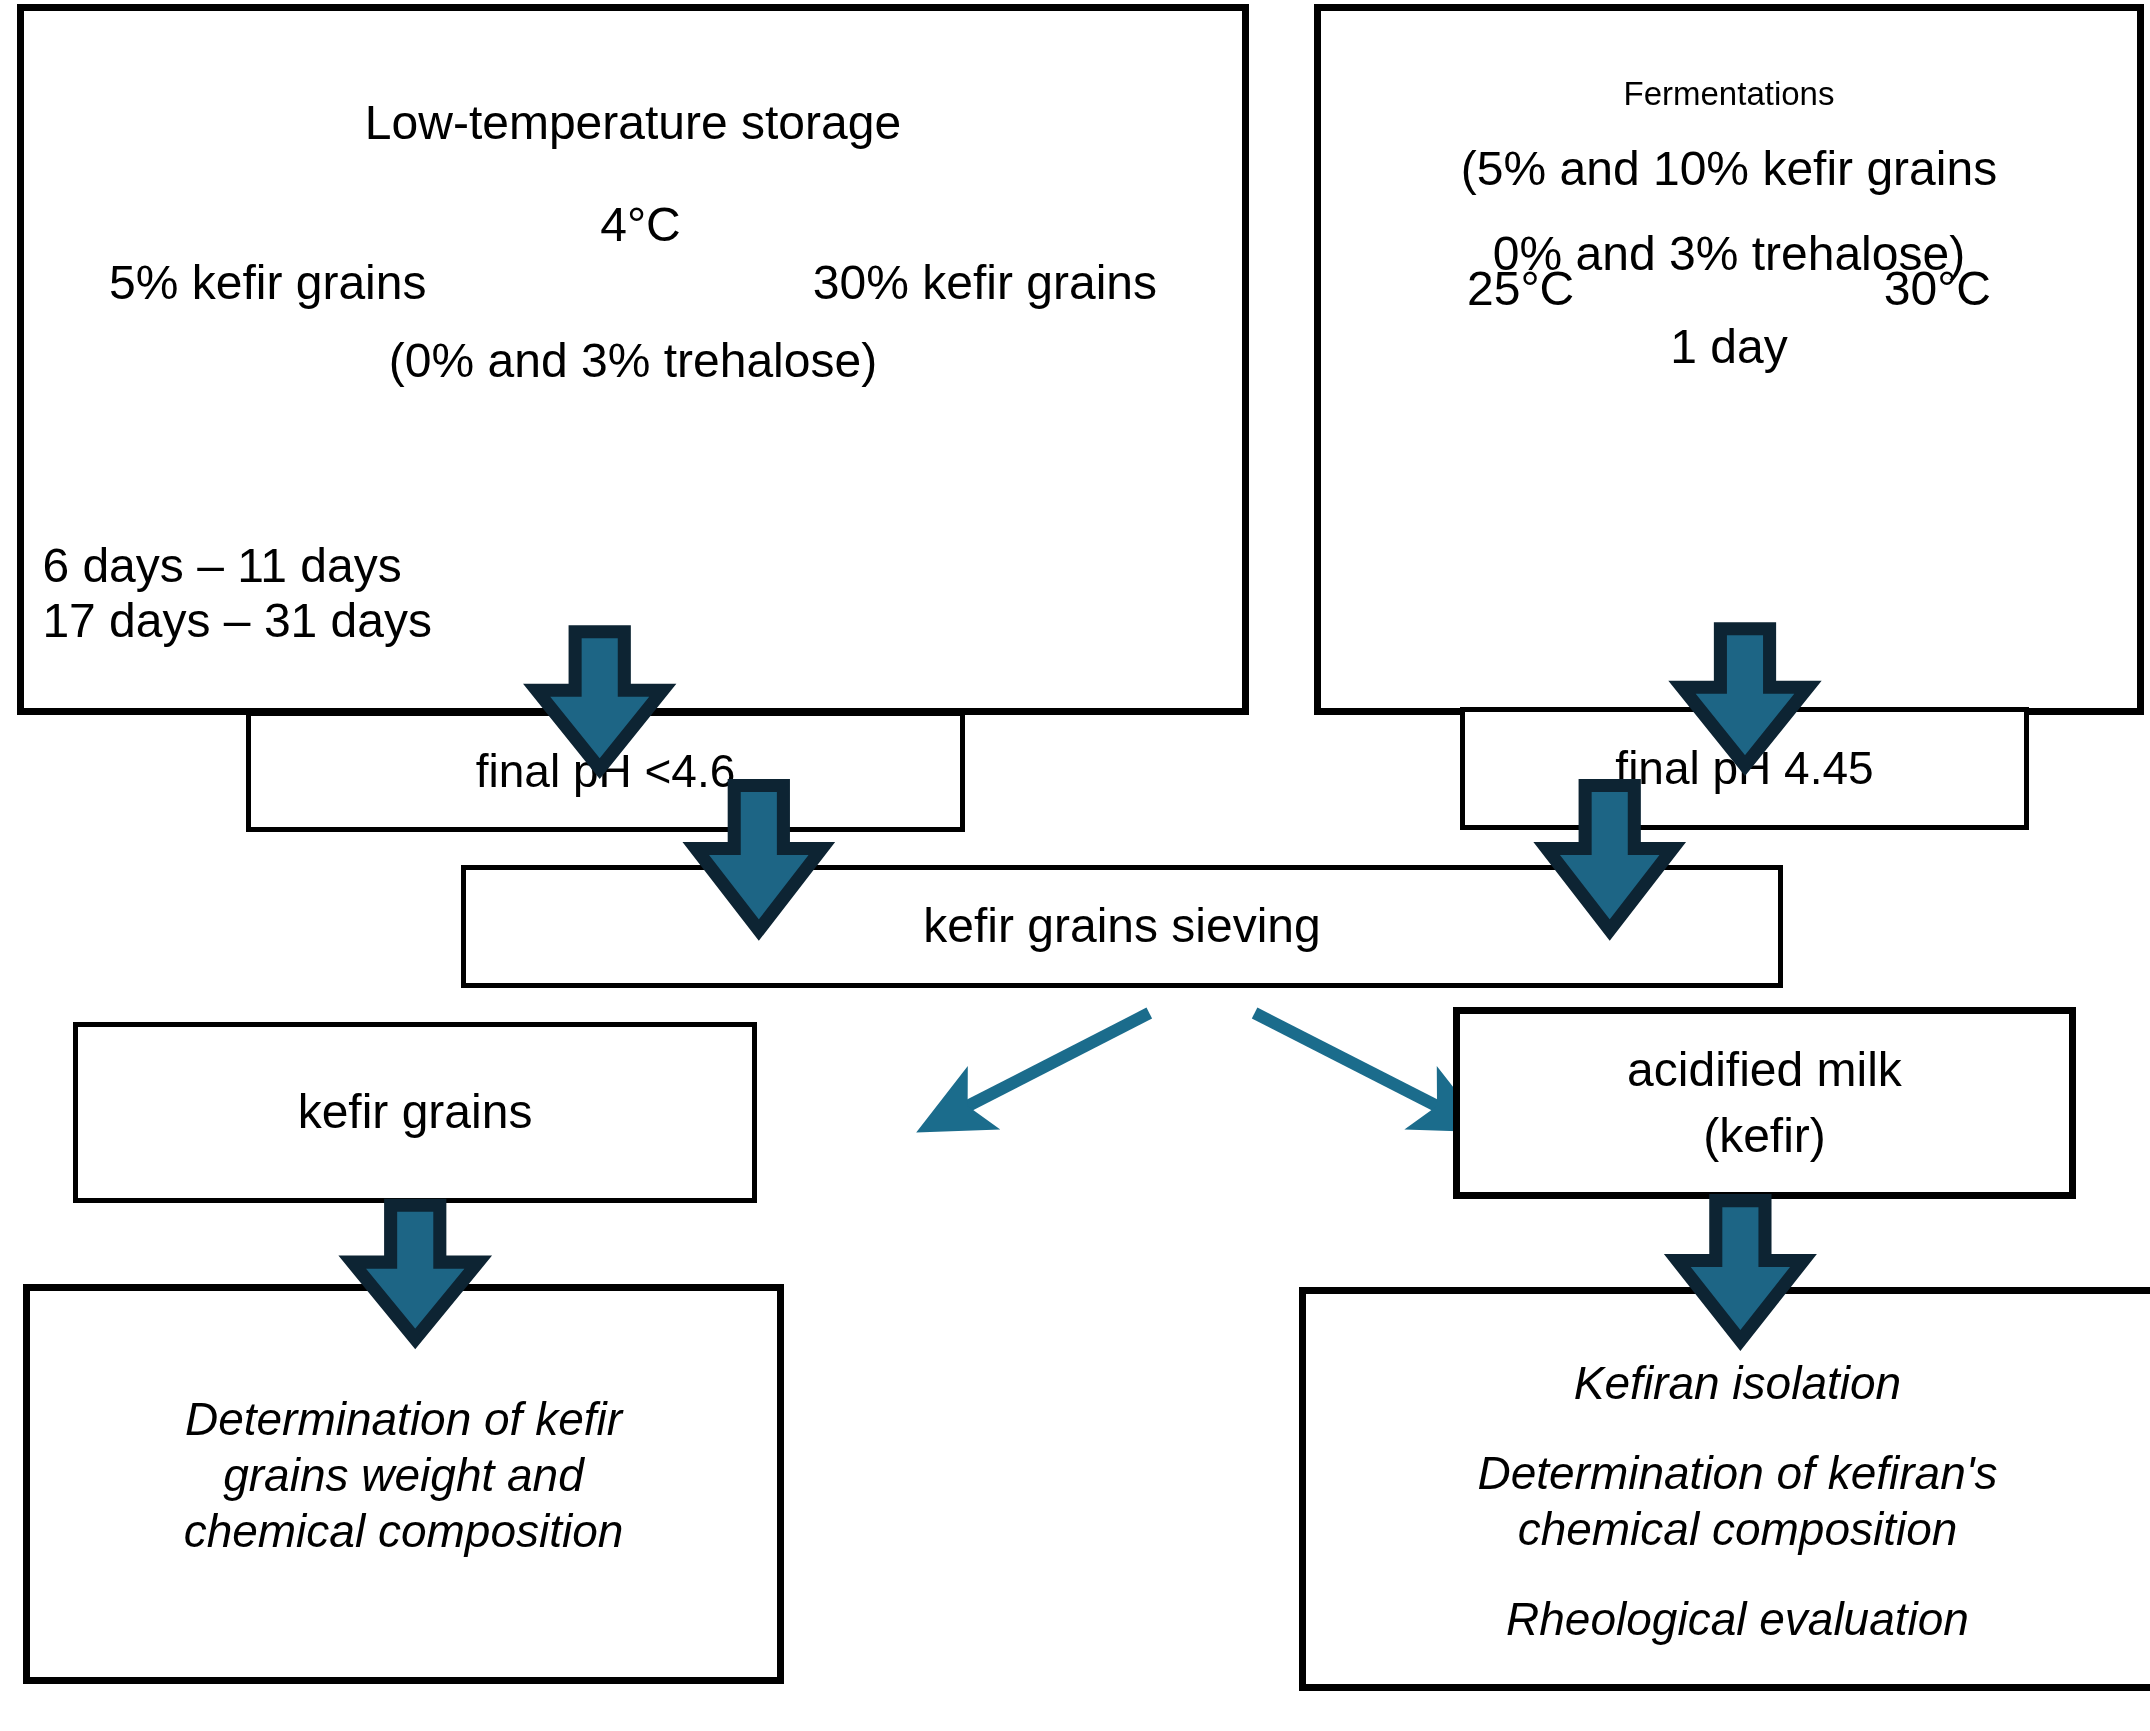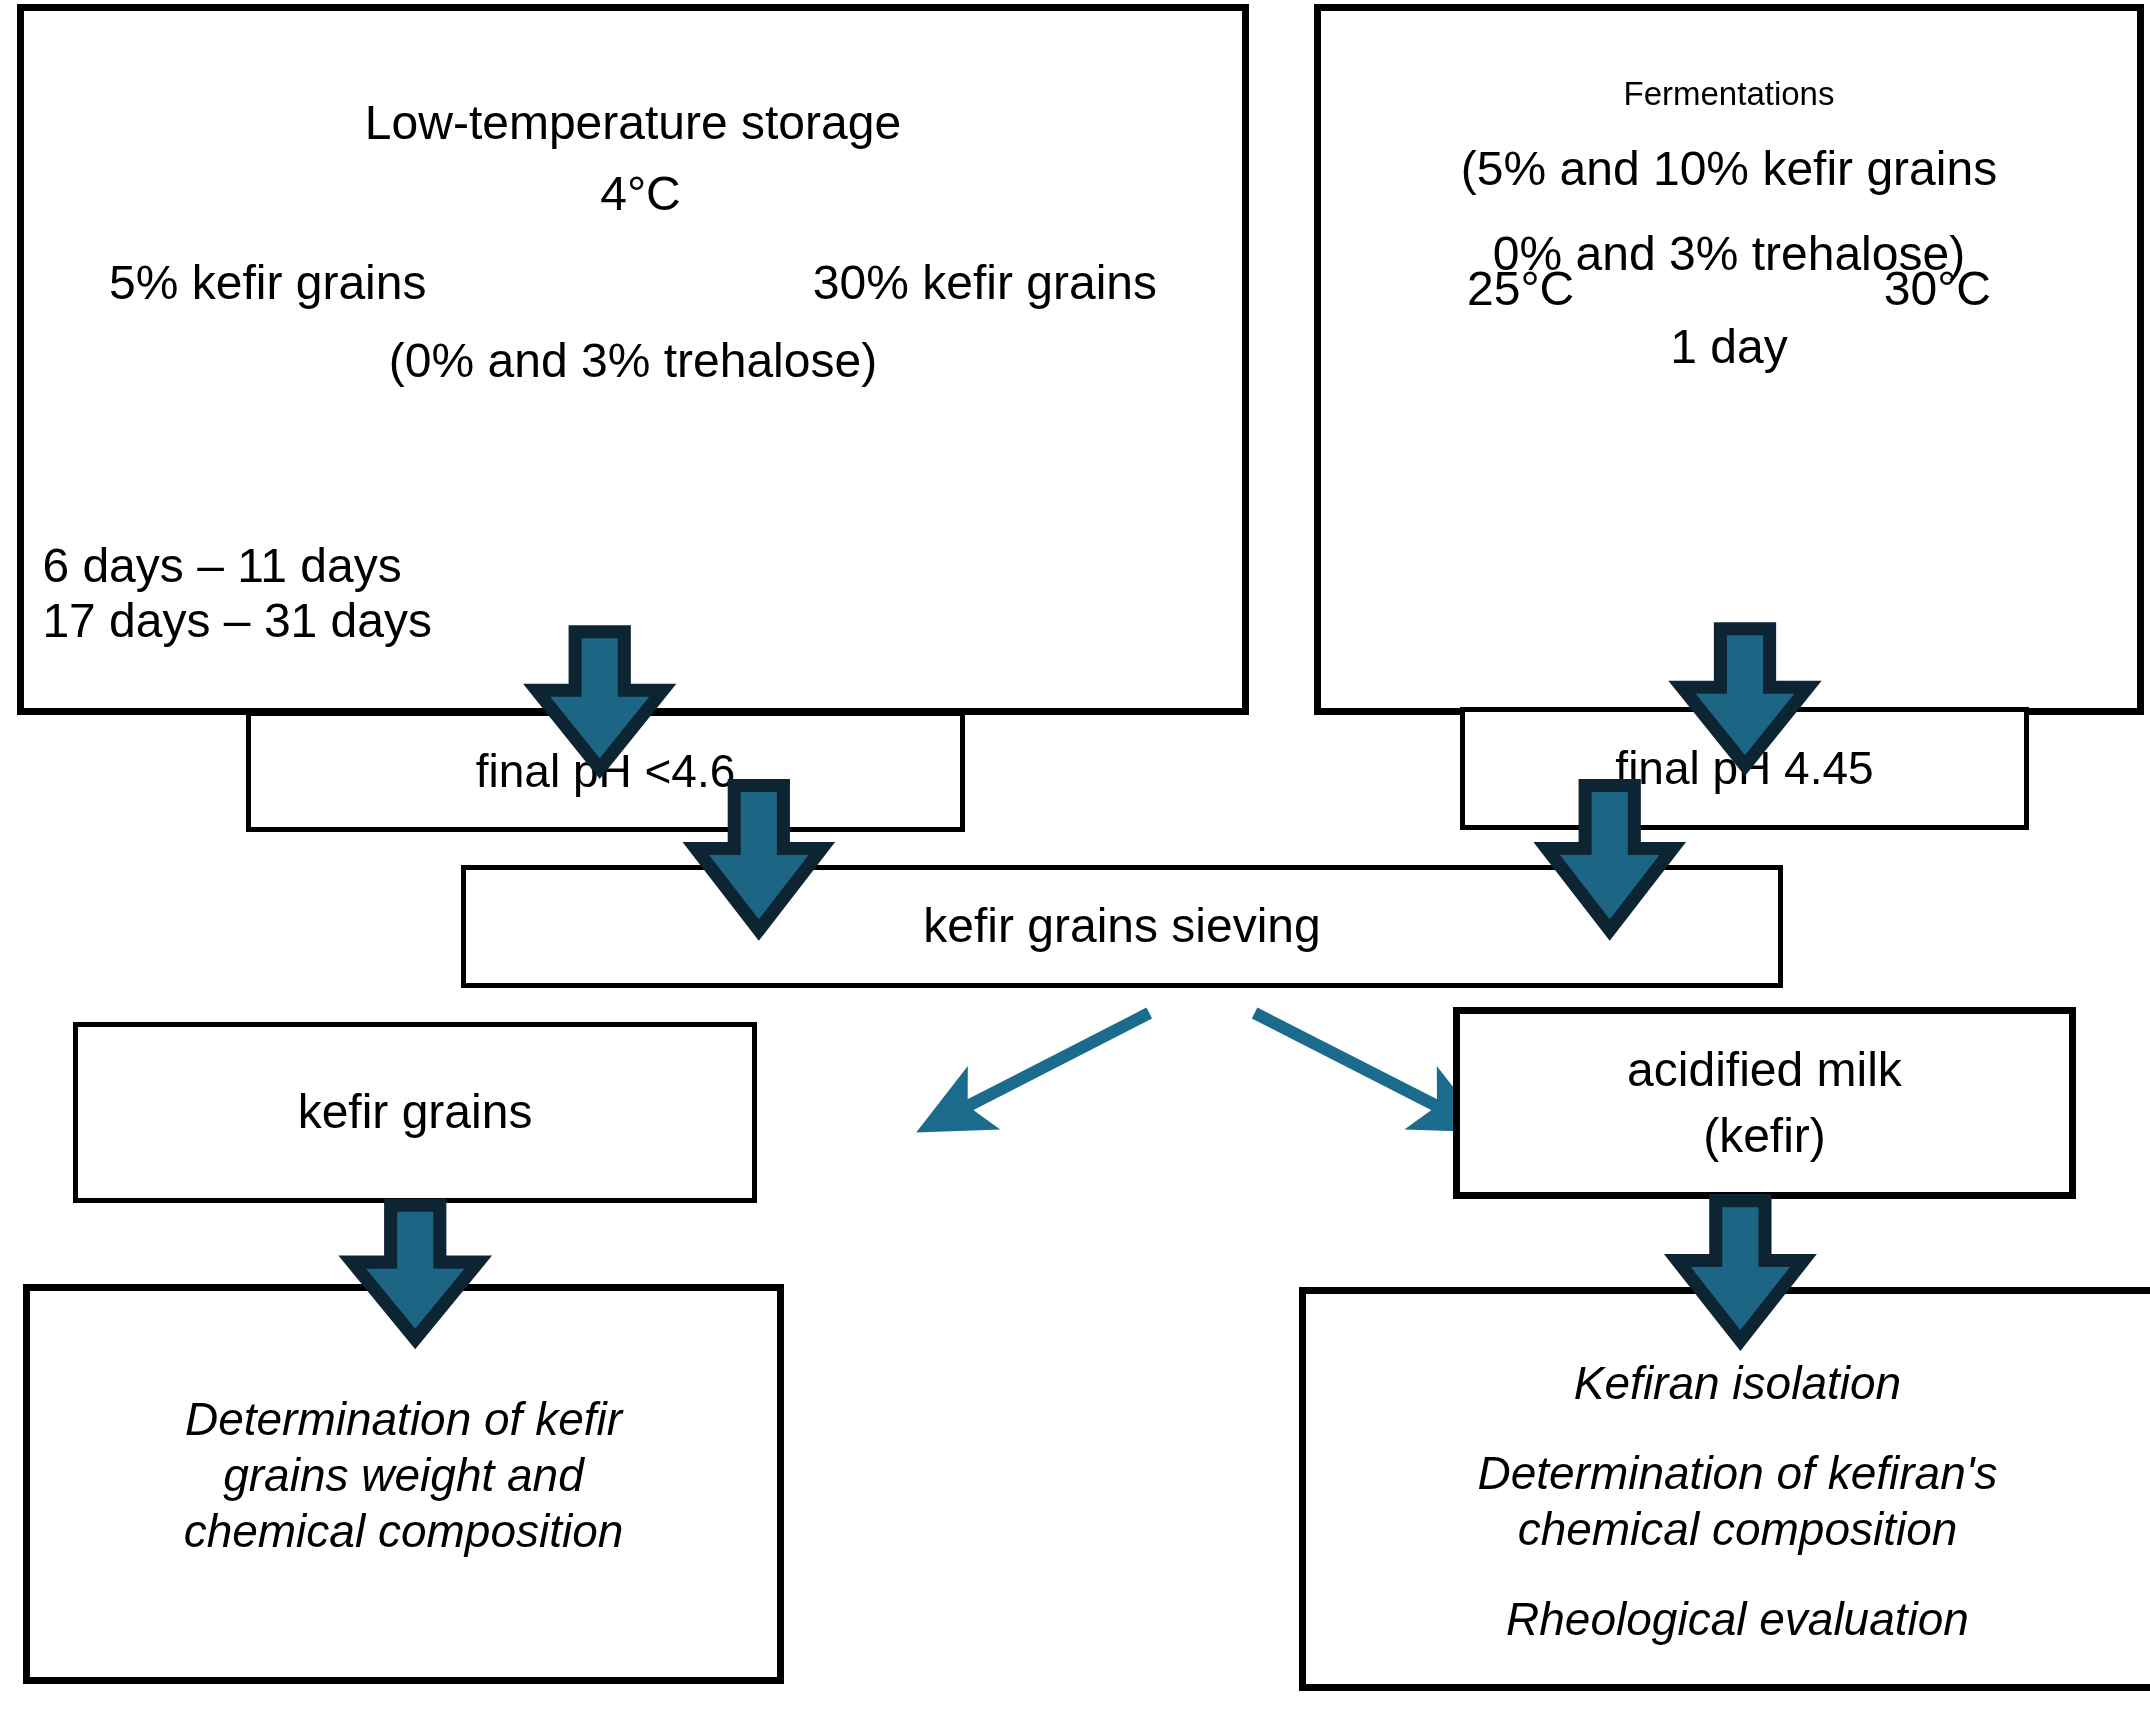--- a/index.html
+++ b/index.html
@@ -54,21 +54,21 @@
     <g>
       <path d="M1500,404 C1595,452 1610,600 1547,690 L1527,718" fill="none" stroke="#0d2433" stroke-width="44" stroke-linecap="butt"></path>
       <path d="M1493,407 C1569,452 1583,588 1533,672" fill="none" stroke="#1d6585" stroke-width="14" stroke-linecap="round"></path>
       <path d="M1560,660 L1465,700 L1525,690 L1490,772 Z" fill="#0d2433"></path>
       <path d="M1505,692 L1535,662 L1473,690 L1515,700 Z" fill="#1d6585"></path>
     </g>
   </svg>
 
   <div class="box" style="left:17px;top:3.8px;width:1232px;height:711px;padding-top:83px;">
     <div class="ln b" style="font-size:48px;">Low-temperature storage</div>
-    <div class="ln b" style="font-size:48px;margin-top:13px;padding-left:15px;">4°C</div>
+    <div class="ln b" style="font-size:48px;margin-top:44px;padding-left:15px;">4°C</div>
     <div class="row" style="left:0;top:244px;padding:0 85px;box-sizing:border-box;">
       <div class="b" style="font-size:48px;">5% kefir grains</div>
       <div class="b" style="font-size:48px;">30% kefir grains</div>
     </div>
     <div class="ln b" style="font-size:48px;position:absolute;top:321px;">(0% and 3% trehalose)</div>
     <div class="row" style="left:0;top:527px;padding:0 18.4px;box-sizing:border-box;flex-direction:column;">
       <div class="b" style="font-size:48px;">6 days – 11 days</div>
       <div class="b" style="font-size:48px;">17 days – 31 days</div>
     </div>
   </div>

